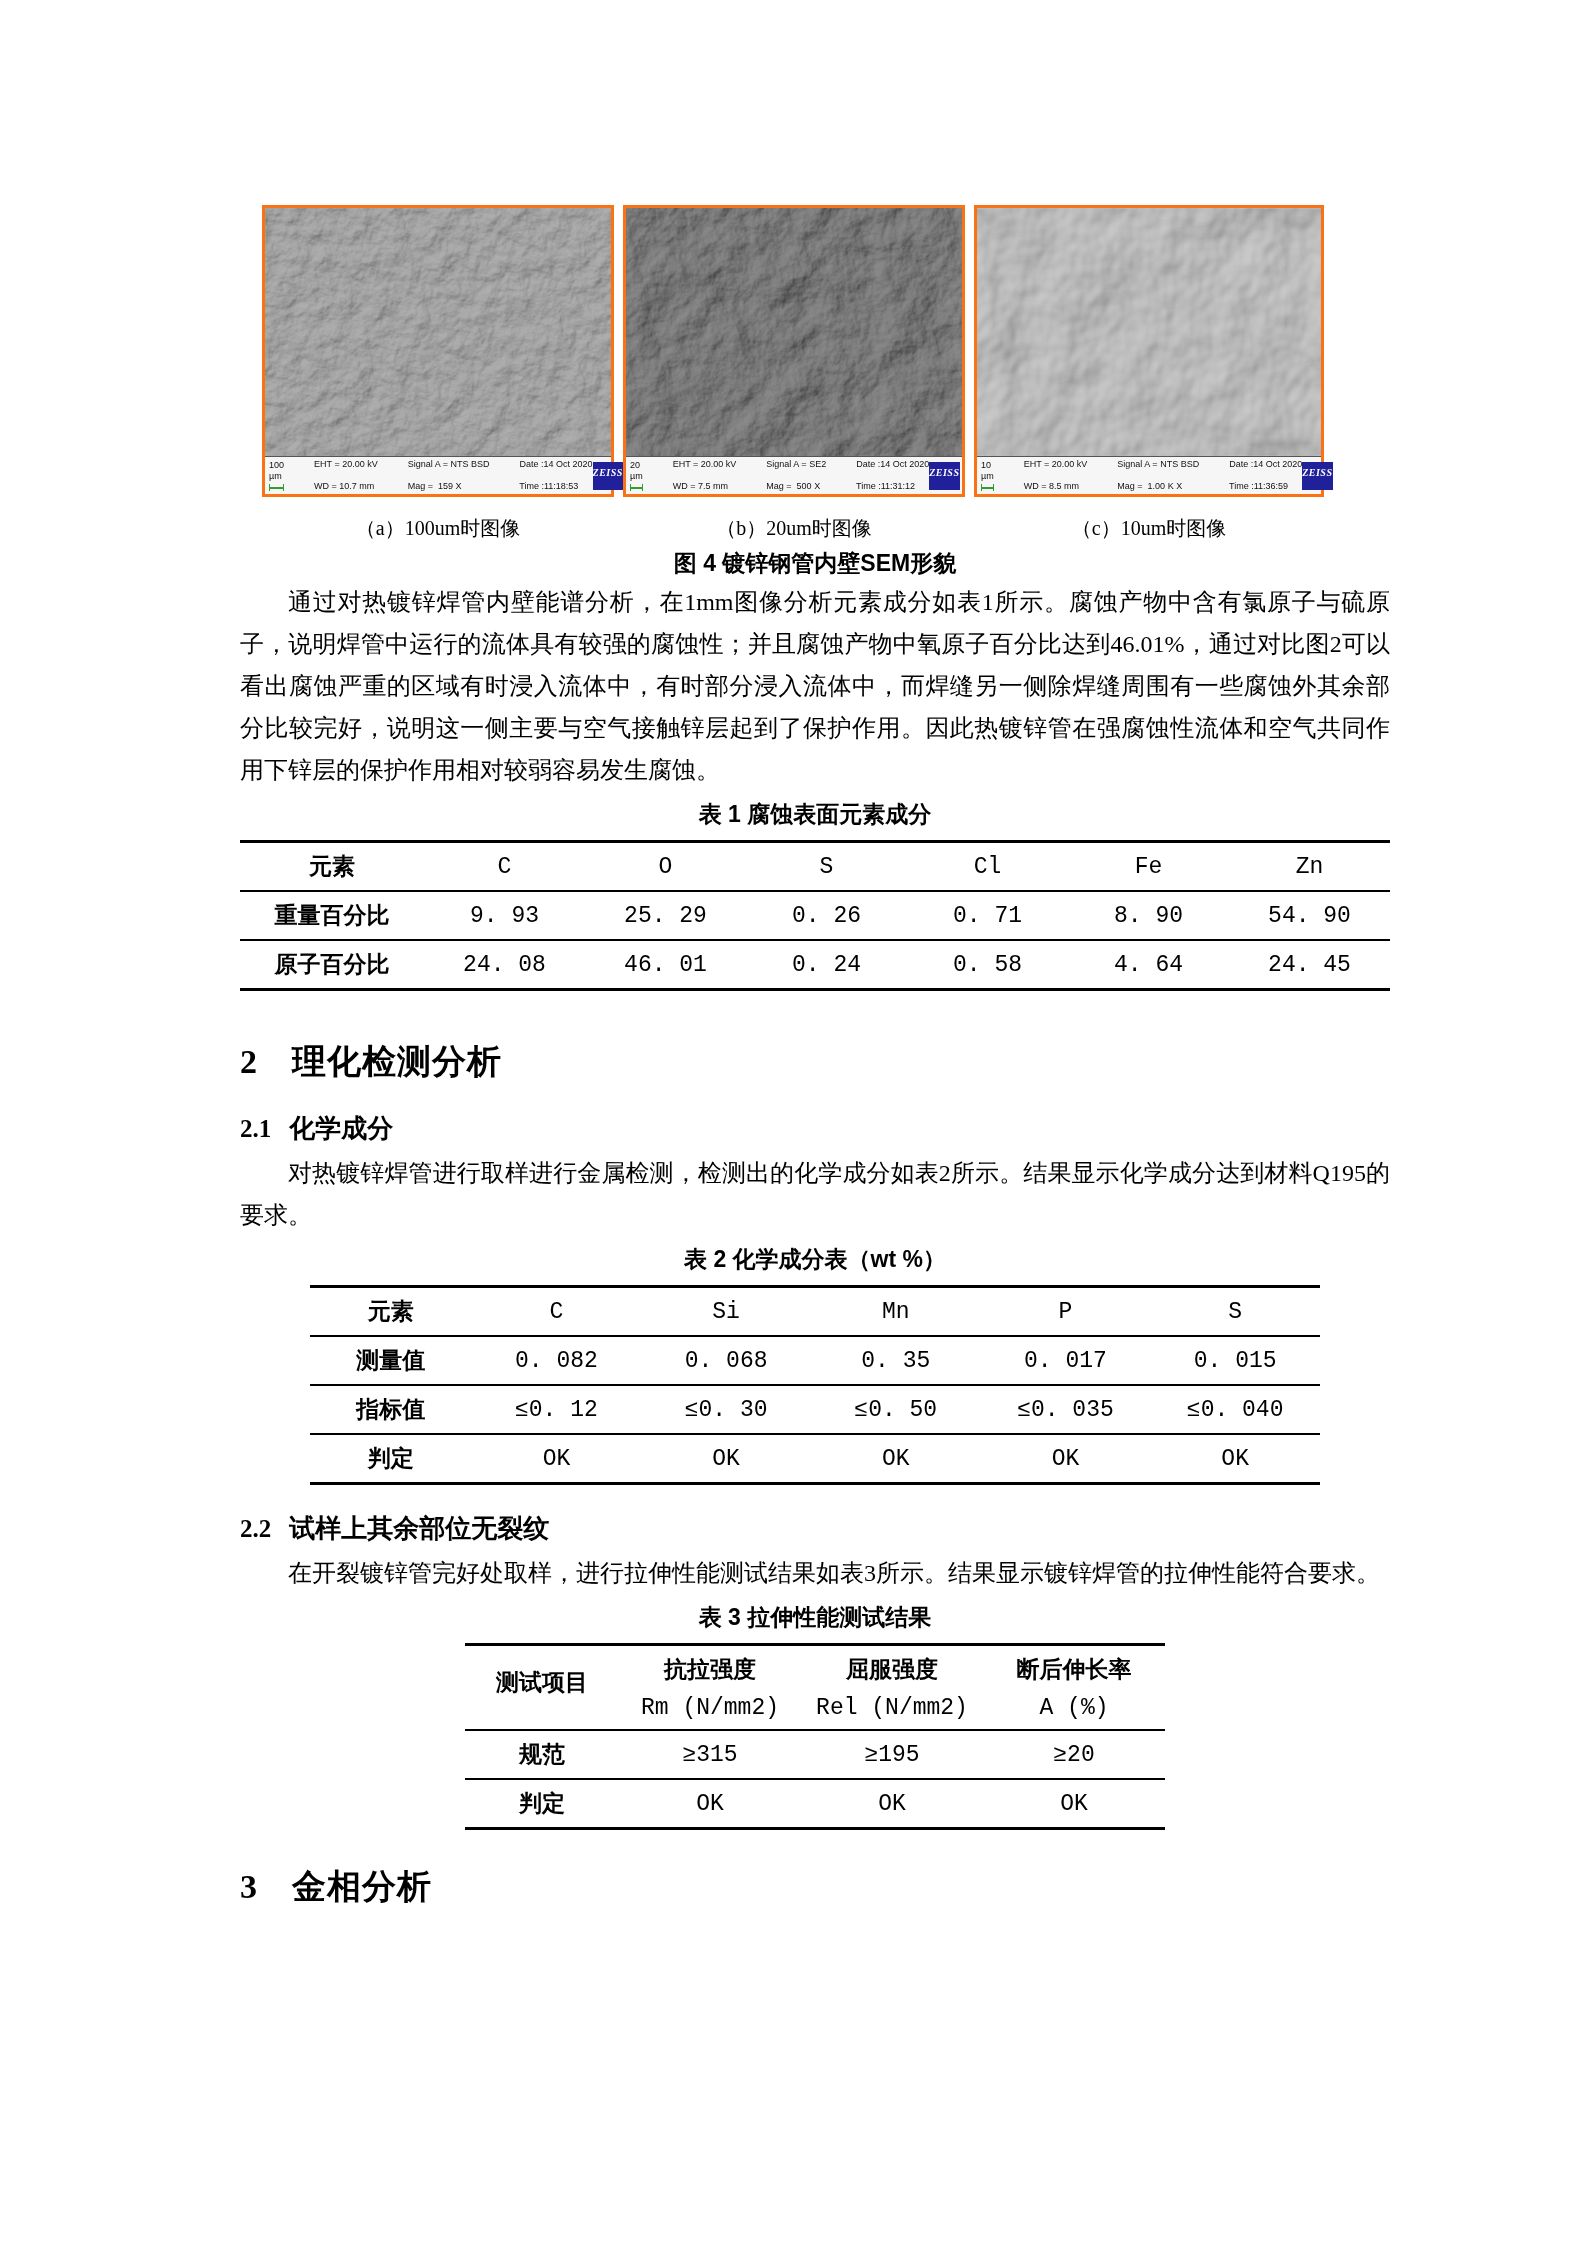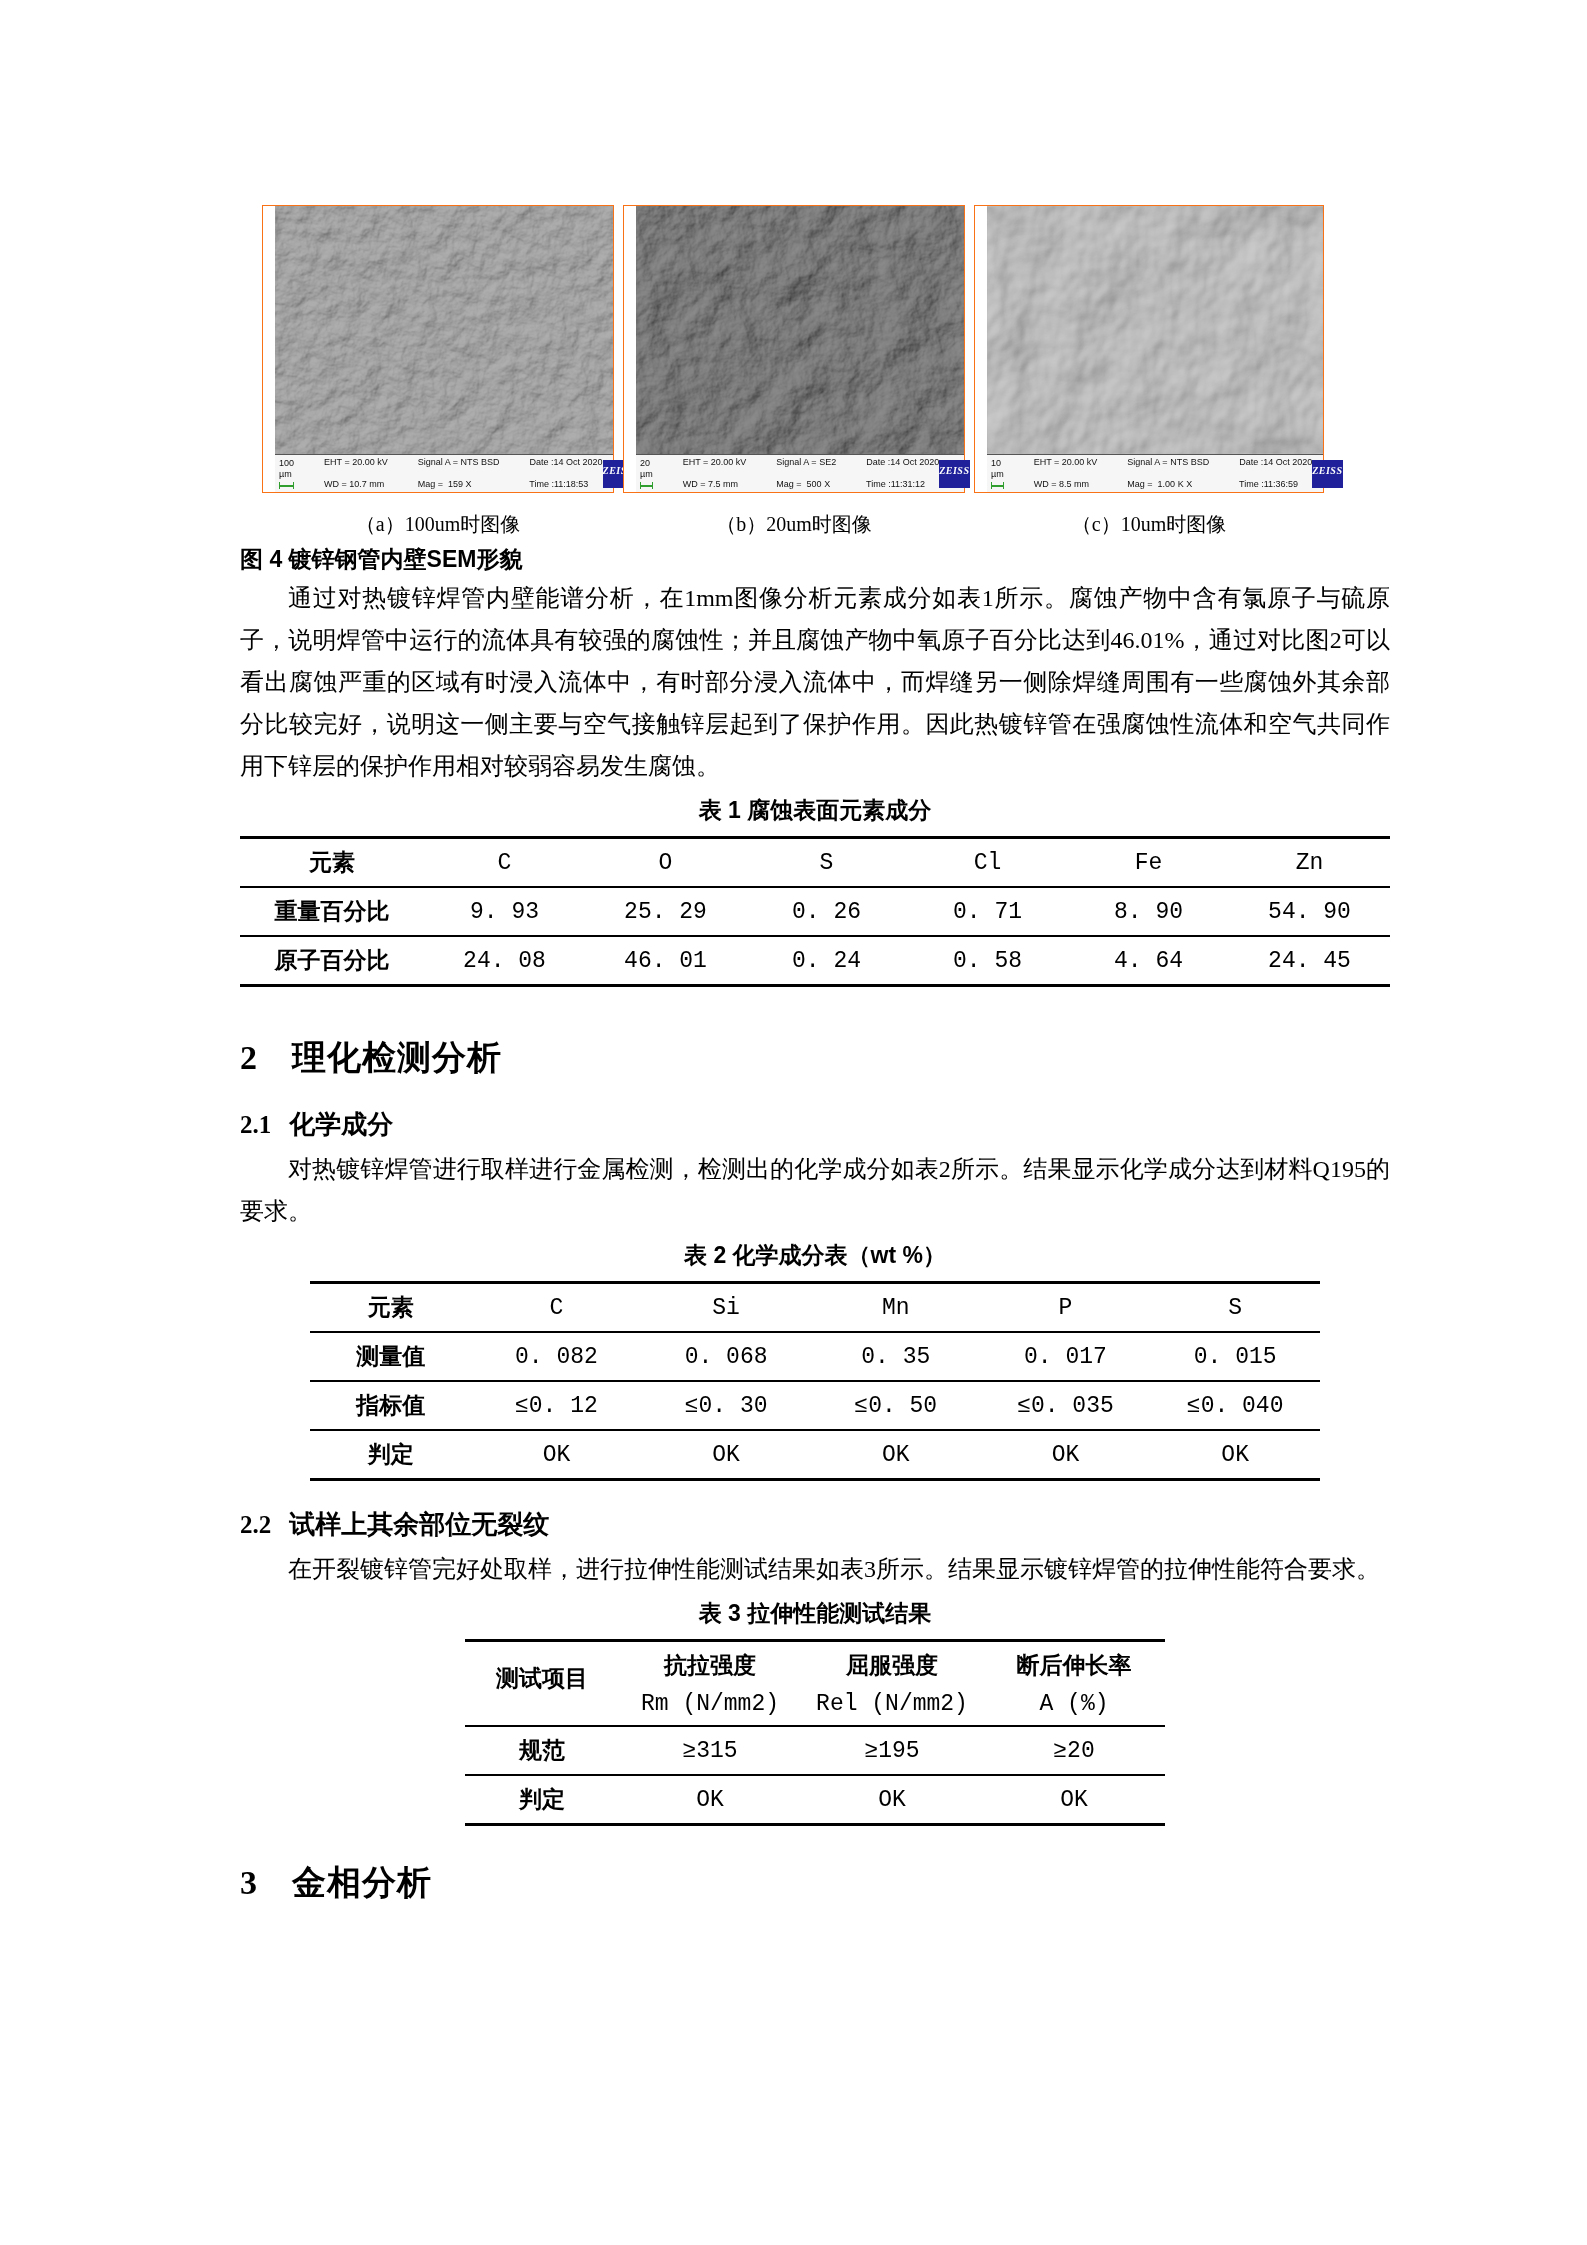--- a/index.html
+++ b/index.html
@@ -6,21 +6,21 @@
   html,body { background:#e8e8e8; }
   .page {
     width:1587px; height:2245px; margin:0 auto; background:#ffffff;
     position:relative; overflow:hidden;
     font-family:"Liberation Serif","DejaVu Serif",serif; color:#000;
   }
   .content { position:absolute; left:240px; top:205px; width:1150px; }
 
   
   .figure-row { display:flex; gap:9px; margin-left:22px; }
-  .sem-figure { border:1px solid #f97316; background:#fff;padding-left:12px; }
+  .sem-figure { border:3px solid #f97316; background:#fff; }
   .fig-a { width:352px; } .fig-b { width:342px; } .fig-c { width:350px; }
   .sem-photo { width:100%; height:248px; overflow:hidden; background:#8a8a8a; }
   .sem-photo svg { display:block; width:100%; height:100%; }
   .sem-bar {
     height:38px; border-top:1px solid #555; background:#f6f6f6;
     display:flex; align-items:center; padding:2px 4px;
     font-family:"Liberation Sans","DejaVu Sans",sans-serif;
     font-size:9px; line-height:11px; color:#111;
   }
   .bar-scale { width:62px; display:flex; flex-direction:column; justify-content:center; }
@@ -31,21 +31,21 @@
     width:44px; height:28px; background:#20209a; color:#fff;
     font-family:"Liberation Serif","DejaVu Serif",serif; font-style:italic; font-weight:bold;
     font-size:10px; text-align:center; line-height:22px; letter-spacing:0.5px;
     background-image:radial-gradient(ellipse 55% 30% at 50% 118%, #ffffff 58%, rgba(255,255,255,0) 60%);
     background-color:#20209a;
   }
   .caption-row { display:flex; gap:9px; margin-left:22px; margin-top:18px; }
   .sub-caption { text-align:center; font-size:20px; }
   .cap-a { width:352px; } .cap-b { width:342px; } .cap-c { width:350px; }
   .figure-caption {
-    margin-top:6px;
+    text-align:center; margin-top:6px;
     font-family:"Liberation Sans","DejaVu Sans",sans-serif; font-weight:bold; font-size:23px;
   }
 
   
   .para { font-size:24px; line-height:42px; text-align:justify; text-indent:2em; }
   .p1 { margin-top:2px; }
 
   
   .table-title {
     text-align:center; font-family:"Liberation Sans","DejaVu Sans",sans-serif;

